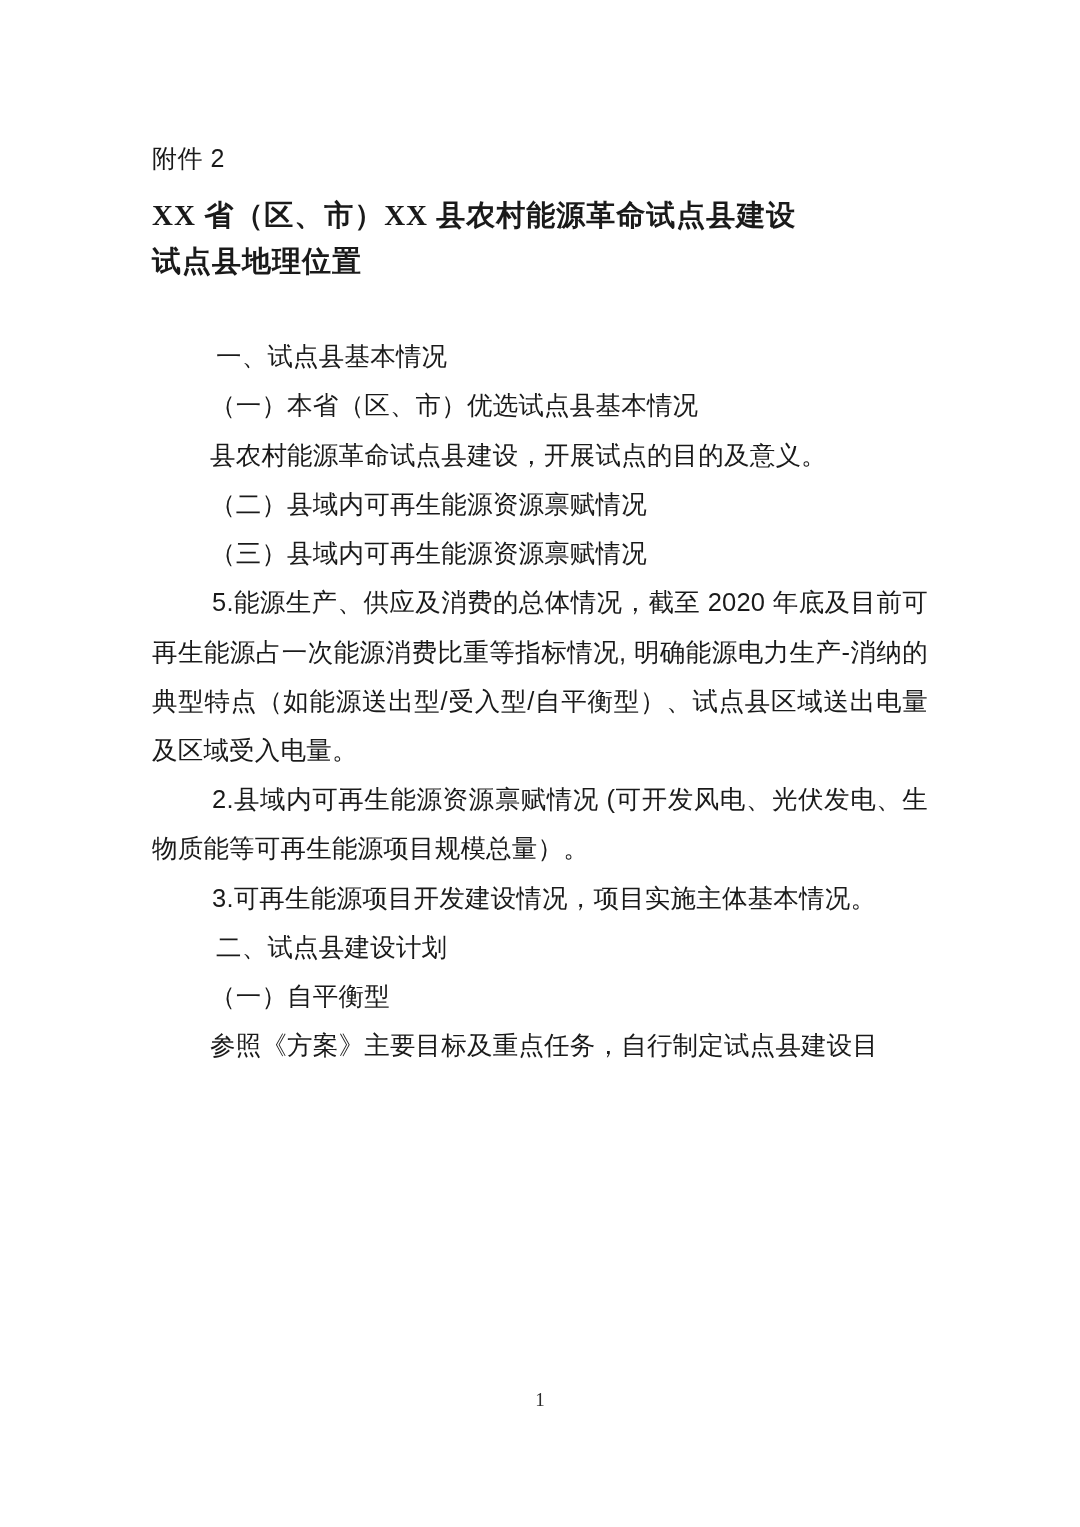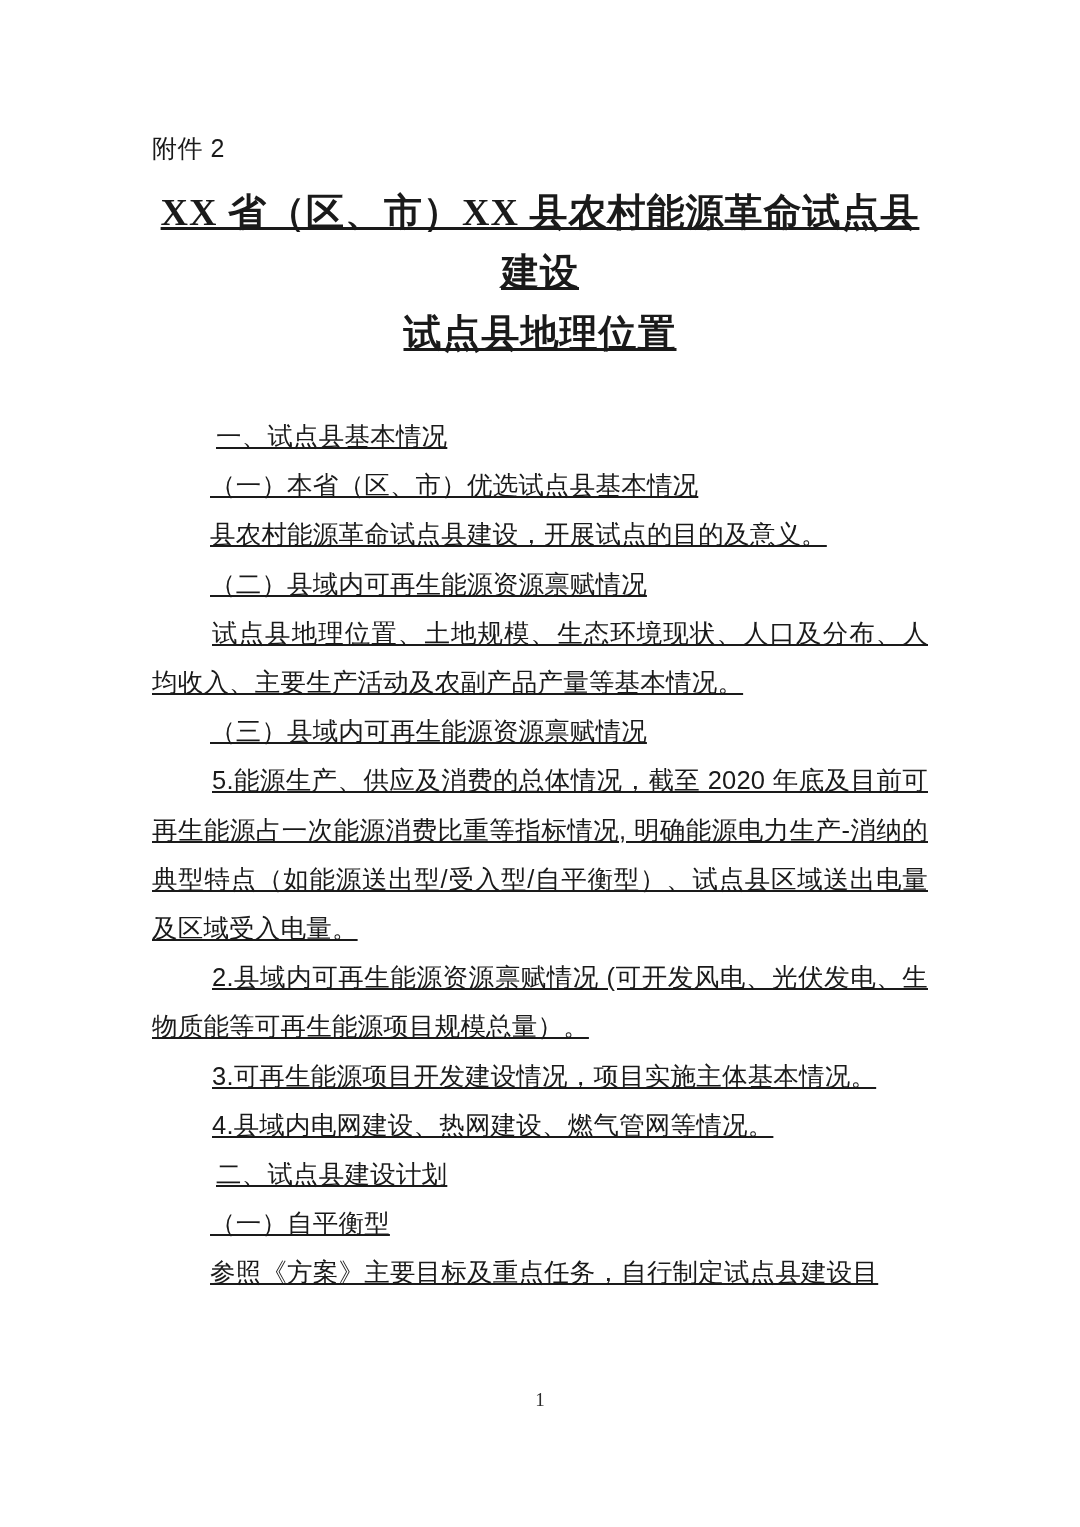--- a/index.html
+++ b/index.html
@@ -12,52 +12,49 @@
     width: 1080px;
     height: 1527px;
     background: #ffffff;
     font-family: "Liberation Sans", sans-serif;
     color: #1a1a1a;
     overflow: hidden;
   }
   .content {
     position: absolute;
     left: 152px;
-    top: 130px;
+    top: 140px;
     width: 776px;
   }
   .attachment-label {
     font-size: 25px;
     line-height: 1.5;
     font-weight: 400;
     letter-spacing: 0.5px;
   }
   .doc-title {
-    text-align: center;
     font-family: "Liberation Serif", serif;
     font-weight: bold;
-    font-size: 38px;
+    font-size: 29px;
     line-height: 1.6;
     margin-top: 14px;
     letter-spacing: 1px;
-    text-decoration: underline;
   }
   .doc-title .line2 {
     display: block;
   }
   .body-block {
     margin-top: 48px;
   }
   p {
     margin: 0;
     font-size: 25.5px;
     line-height: 1.93;
     text-align: justify;
     letter-spacing: 0.2px;
-    text-decoration: underline;
   }
   .ind-heading {
     text-indent: 0;
     padding-left: 64px;
   }
   .ind-sub {
     text-indent: 0;
     padding-left: 58px;
   }
   .flow {
@@ -90,26 +87,24 @@
     <div class="doc-title">
       <span class="line1">XX 省（区、市）XX 县农村能源革命试点县建设</span>
       <span class="line2">试点县地理位置</span>
     </div>
 
     <div class="body-block">
       <p class="ind-heading">一、试点县基本情况</p>
       <p class="ind-sub">（一）本省（区、市）优选试点县基本情况</p>
       <p class="no-indent">县农村能源革命试点县建设，开展试点的目的及意义。</p>
       <p class="ind-sub">（二）县域内可再生能源资源禀赋情况</p>
-      <p class="flow">试点县地理位置、土地规模、生态环境现状、人口及分布、人均收入、主要生产活动及农副产品产量等基本情况。</p>
       <p class="ind-sub">（三）县域内可再生能源资源禀赋情况</p>
       <p class="flow">5.能源生产、供应及消费的总体情况，截至 2020 年底及目前可再生能源占一次能源消费比重等指标情况, 明确能源电力生产-消纳的典型特点（如能源送出型/受入型/自平衡型）、试点县区域送出电量及区域受入电量。</p>
       <p class="flow">2.县域内可再生能源资源禀赋情况 (可开发风电、光伏发电、生物质能等可再生能源项目规模总量）。</p>
       <p class="flow">3.可再生能源项目开发建设情况，项目实施主体基本情况。</p>
-      <p class="flow">4.县域内电网建设、热网建设、燃气管网等情况。</p>
       <p class="ind-heading">二、试点县建设计划</p>
       <p class="ind-sub">（一）自平衡型</p>
       <p class="no-indent">参照《方案》主要目标及重点任务，自行制定试点县建设目</p>
     </div>
 
   </div>
 
   <div class="page-number">1</div>
 
 </div>

